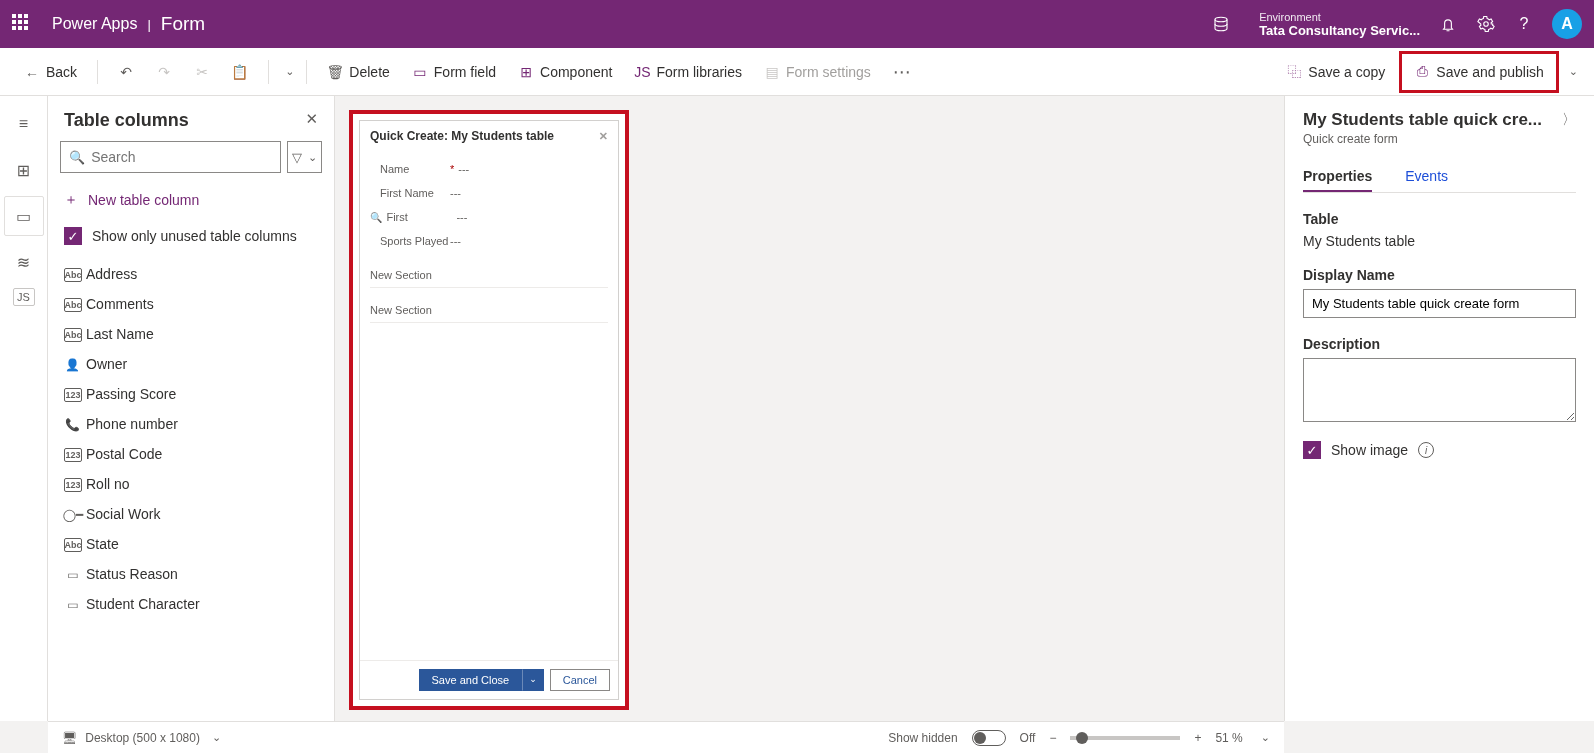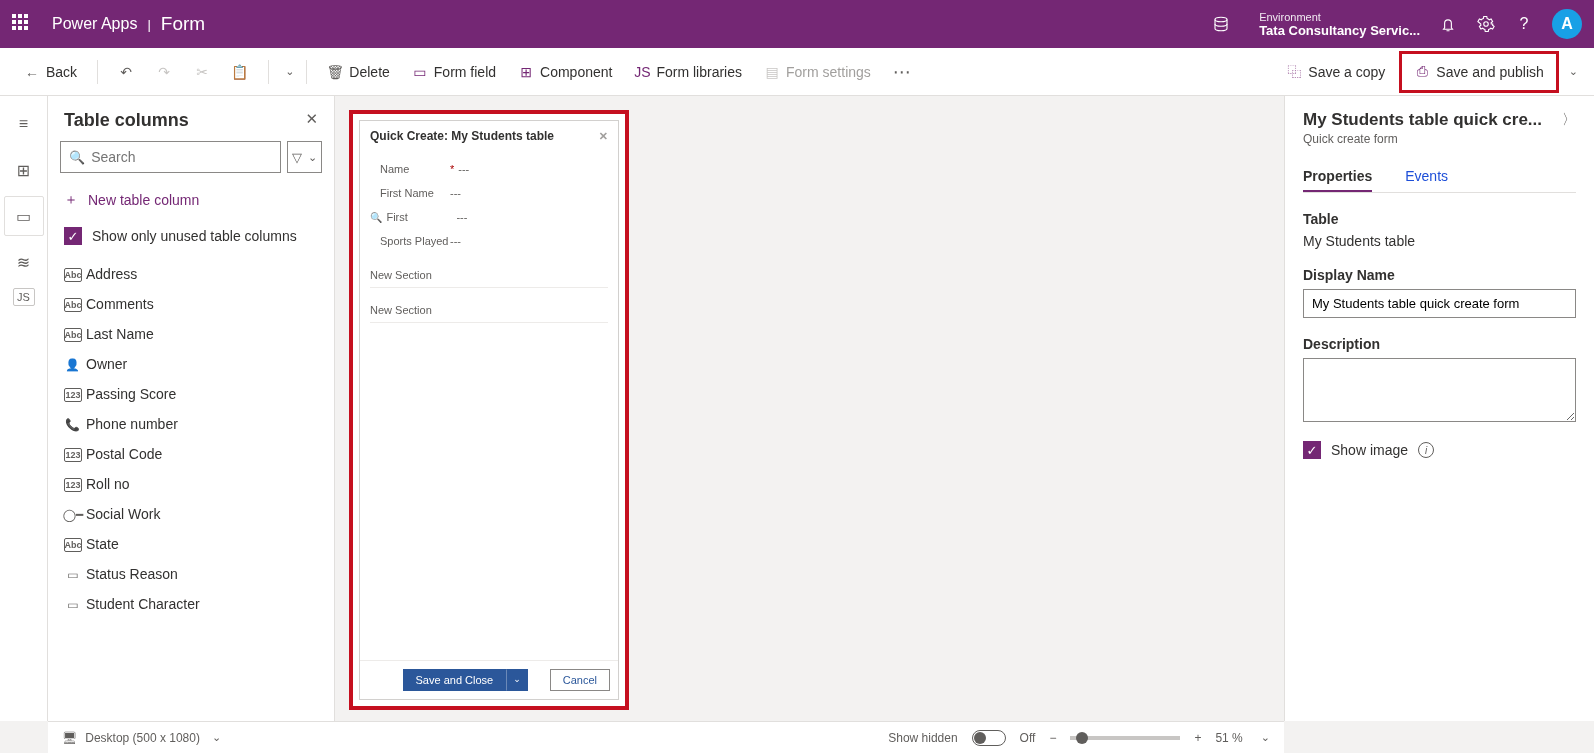--- a/index.html
+++ b/index.html
@@ -54,21 +54,21 @@
 .pv-close{margin-left:auto;font-size:11px;color:#a19f9d;cursor:pointer}
 .pv-body{flex:1;padding:6px 10px;overflow:auto}
 .sec-title{font-size:11px;color:#605e5c;padding:6px 0;border-bottom:1px solid #edebe9;margin-bottom:4px}
 .fld{display:flex;align-items:center;padding:6px 0;font-size:11px}
 .fld-label{width:80px;color:#605e5c;padding-left:10px}
 .fld-req{color:#a80000;margin-right:4px}
 .fld-val{color:#605e5c}
 .fld-srch{font-size:10px;margin-right:4px;color:#a19f9d}
 .sec-spacer{height:10px}
 .sec-divider{border-bottom:1px solid #edebe9;padding:6px 0;font-size:11px;color:#605e5c}
-.pv-foot{border-top:1px solid #edebe9;padding:8px;display:flex;justify-content:flex-end;gap:22px}
+.pv-foot{border-top:1px solid #edebe9;padding:8px;display:flex;justify-content:flex-end;gap:6px}
 .btn-primary{background:#2b579a;color:#fff;font-size:11px;padding:4px 12px;border:1px solid #2b579a}
 .btn-split{background:#2b579a;color:#fff;border:1px solid #2b579a;border-left:1px solid rgba(255,255,255,.3);padding:4px 6px;font-size:9px}
 .btn-sec{background:#fff;border:1px solid #8a8886;color:#2b579a;font-size:11px;padding:4px 12px}
 
 .rightpanel{width:310px;background:#fff;border-left:1px solid #e1dfdd;padding:14px 18px;overflow:auto}
 .rp-head{display:flex;align-items:center}
 .rp-title{font-size:17px;font-weight:600;flex:1;white-space:nowrap;overflow:hidden;text-overflow:ellipsis}
 .rp-arrow{font-size:14px;color:#605e5c;cursor:pointer;margin-left:8px}
 .rp-sub{font-size:12px;color:#605e5c;margin-top:2px}
 .tabs{display:flex;gap:33px;margin-top:16px;border-bottom:1px solid #e1dfdd}

